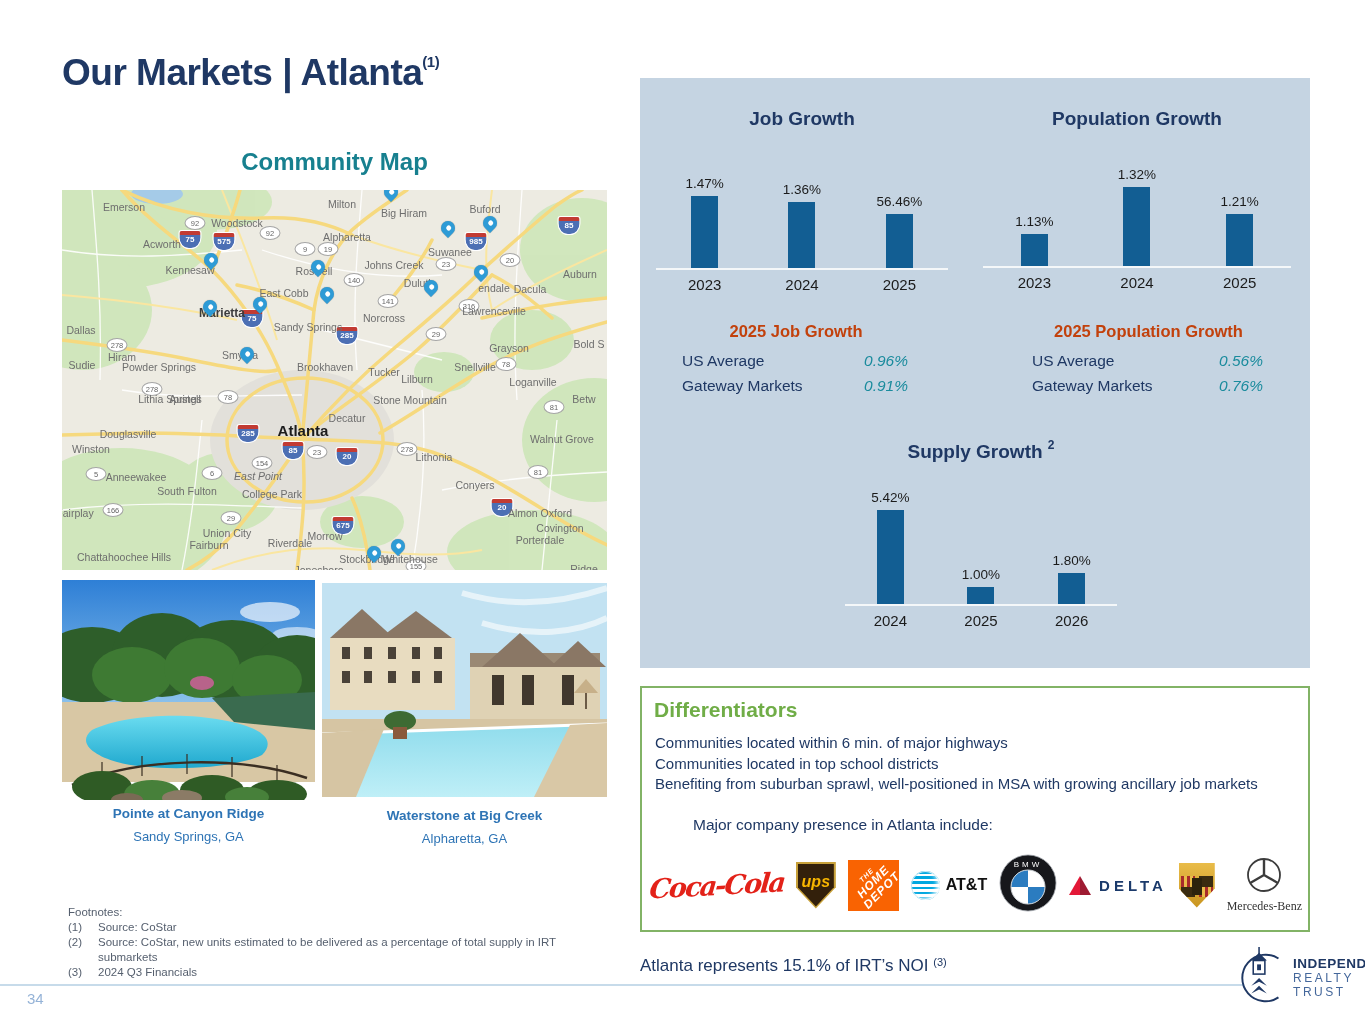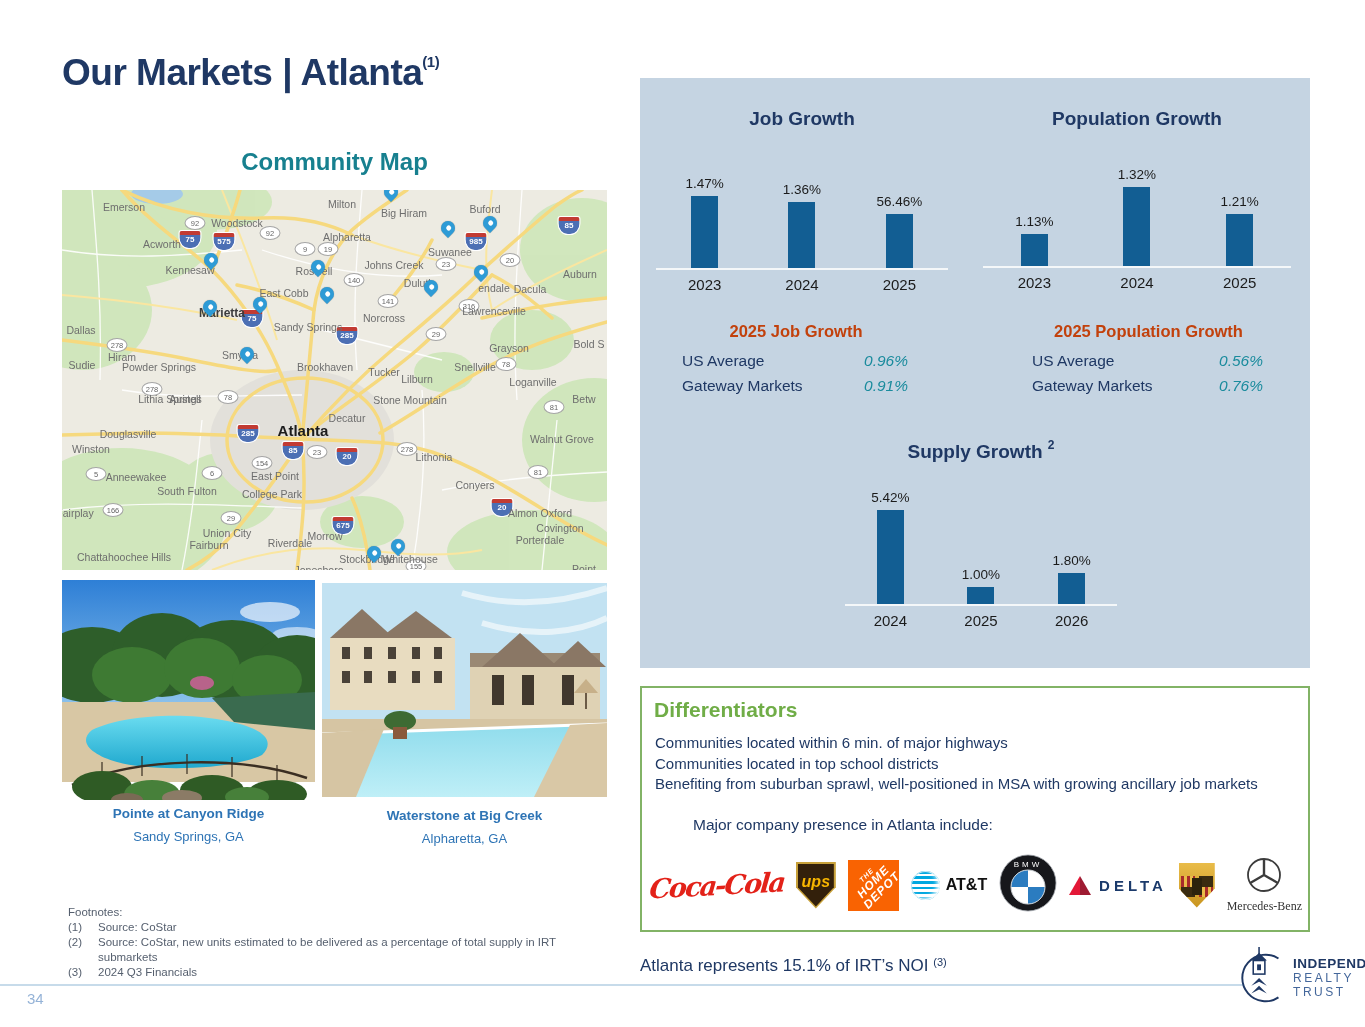--- a/index.html
+++ b/index.html
@@ -250,36 +250,36 @@
         <span class="city" style="left: 66px; top: 238px;">Douglasville</span>
         <span class="city" style="left: 29px; top: 253px;">Winston</span>
         <span class="city city-major" style="left: 241px; top: 232px;">Atlanta</span>
         <span class="city" style="left: 285px; top: 222px;">Decatur</span>
         <span class="city" style="left: 348px; top: 204px;">Stone Mountain</span>
         <span class="city" style="left: 372px; top: 261px;">Lithonia</span>
         <span class="city" style="left: 500px; top: 243px;">Walnut Grove</span>
         <span class="city" style="left: 413px; top: 289px;">Conyers</span>
         <span class="city" style="left: 74px; top: 281px;">Anneewakee</span>
         <span class="city" style="left: 125px; top: 295px;">South Fulton</span>
-        <span class="city" style="left: 213px; top: 280px;">East Point</span>
+        <span class="city" style="left: 196px; top: 280px; font-style: italic;">East Point</span>
         <span class="city" style="left: 210px; top: 298px;">College Park</span>
         <span class="city" style="left: 13px; top: 317px;">Fairplay</span>
         <span class="city" style="left: 165px; top: 337px;">Union City</span>
         <span class="city" style="left: 147px; top: 349px;">Fairburn</span>
         <span class="city" style="left: 228px; top: 347px;">Riverdale</span>
         <span class="city" style="left: 263px; top: 340px;">Morrow</span>
         <span class="city" style="left: 62px; top: 361px;">Chattahoochee Hills</span>
         <span class="city" style="left: 257px; top: 374px;">Jonesboro</span>
         <span class="city" style="left: 305px; top: 363px;">Stockbridge</span>
         <span class="city" style="left: 348px; top: 363px;">Whitehouse</span>
         <span class="city" style="left: 478px; top: 317px;">Almon Oxford</span>
         <span class="city" style="left: 498px; top: 332px;">Covington</span>
         <span class="city" style="left: 478px; top: 344px;">Porterdale</span>
         <span class="city" style="left: 522px; top: 203px;">Betw</span>
-        <span class="city" style="left: 522px; top: 373px;">Point</span>
+        <span class="city" style="left: 522px; top: 373px;">Ridge</span>
       </div>
     <div class="abs" style="left:0;top:0;width:545px;height:380px;" id="map-pins">
         <span class="pin" style="left: 322px; top: -5px;"></span>
         <span class="pin" style="left: 379px; top: 31px;"></span>
         <span class="pin" style="left: 421px; top: 26px;"></span>
         <span class="pin" style="left: 142px; top: 63px;"></span>
         <span class="pin" style="left: 249px; top: 70px;"></span>
         <span class="pin" style="left: 412px; top: 75px;"></span>
         <span class="pin" style="left: 362px; top: 90px;"></span>
         <span class="pin" style="left: 258px; top: 97px;"></span>

